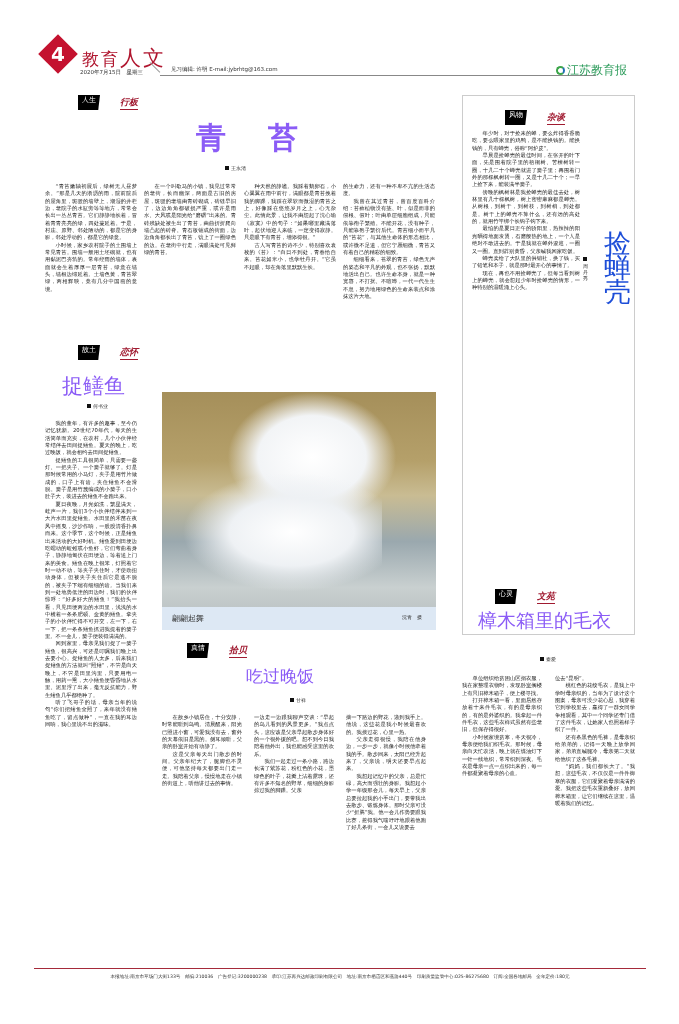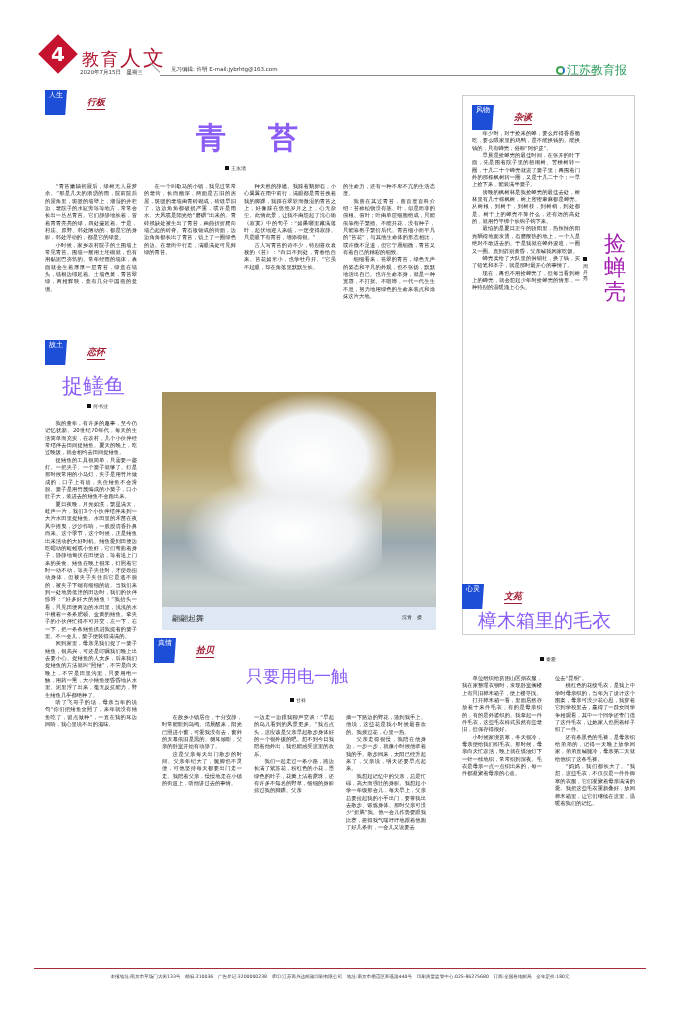--- a/index.html
+++ b/index.html
@@ -14,32 +14,32 @@
   .section-title .big { font-size: 21px; }
   .date { left: 80px; top: 69px; font-size: 5.5px; color: #333; }
   .head-line2 { left: 150px; top: 62px; width: 14px; height: 1px; background: #999; transform: rotate(45deg); transform-origin: left; }
   .top-rule { left: 160px; top: 75px; width: 436px; height: 1px; background: #888; }
   .editor { left: 171px; top: 66px; font-size: 5.5px; color: #333; }
   .logo { left: 556px; top: 62px; font-size: 12px; color: #2b9b5a; }
   .logo .mark { display:inline-block; width:9px; height:9px; border-radius:50%; border:2px solid #3ca64a; border-right-color:#1e6fb5; vertical-align:middle; margin-right:2px; }
 
   
   .tag { height: 11px; display: flex; align-items: center; font-size: 7px; }
-  .tag .g { background: #1d4ed8; color: #fff; padding: 0 4px; height: 25px; line-height: 11px; clip-path: polygon(0 0,100% 0,92% 100%,0 100%); }
+  .tag .g { background: #000000; color: #fff; padding: 0 4px; height: 15px; line-height: 11px; clip-path: polygon(0 0,100% 0,92% 100%,0 100%); margin-left: 33px; }
   .tag .r { color: #a01a30; font-style: italic; font-weight: bold; font-size: 9px; margin-left: 20px; font-family: "DejaVu Serif", serif; border-bottom: 1px solid #a01a30; }
 
   .title { font-weight: bold; color: #8b5cf6; }
   .byline { font-size: 5px; color: #333; }
   .byline::before { content: ""; display: inline-block; width: 4px; height: 4px; background: #111; margin-right: 2px; }
 
   .col { font-size: 5.3px; line-height: 7.35px; color: #222; text-align: justify; overflow: hidden; word-break: break-all; }
   .col p { text-indent: 2em; }
 
   .box { border: 1px solid #ccc; }
-  .vtitle { font-size: 22px; line-height: 24px; width: 24px; color: #a21caf; }
+  .vtitle { font-size: 27px; line-height: 24px; width: 24px; color: #1d4ed8; }
   .vbyline { font-size: 5px; width: 6px; line-height: 6px; color: #333; }
 
   .photo { left: 162px; top: 392px; width: 274px; height: 230px;
     background: linear-gradient(180deg,#a58f5a 0%,#b5a06a 30%,#c9bc93 45%,#9aa8ae 65%,#c9d0d0 85%,#b8bfc0 100%); overflow:hidden; }
   .photo .w1 { position:absolute; left:65px; top:0; width:170px; height:130px; background: radial-gradient(ellipse at 50% 50%, #fff 0%, #f2f4f6 45%, rgba(240,242,245,0) 70%); }
   .photo .w2 { position:absolute; left:20px; top:80px; width:200px; height:120px; background: radial-gradient(ellipse at 55% 50%, #fff 0%, #eef1f4 40%, rgba(238,241,244,0) 70%); }
   .caption-bar { left: 162px; top: 607px; width: 274px; height: 23px; background: #dde8f4; }
   .caption { left: 172px; top: 613px; font-size: 8px; color: #333; font-family: "DejaVu Serif", serif; }
   .credit { left: 402px; top: 614px; font-size: 5px; color: #333; }
 
@@ -117,21 +117,21 @@
   <div class="w2"></div>
 </div>
 <div class="abs caption-bar"></div>
 <div class="abs caption">翩翩起舞</div>
 <div class="abs credit">沈青　摄</div>
 
 <div class="abs tag" style="left:154px;top:645px">
     <span class="g">真情</span>
     <span class="r">拾贝</span>
   </div>
-<div class="abs title" style="left:246px;top:665px;font-size:17px;font-weight:normal">只要用电一触</div>
+<div class="abs title" style="left:246px;top:665px;font-size:17px;font-weight:normal">吃过晚饭</div>
 <div class="abs byline" style="left:290px;top:697px">甘祥</div>
 <div class="abs col" style="left:162px;top:714px;width:80px;height:245px">
   <p>在故乡小镇居住，十分安静，时常能听到鸟鸣。清晨醒来，阳光已照进小窗，可爱我没有去，窗外的天幕依旧是黑的。侧耳倾听，父亲的卧室开始有动静了。</p>
   <p>这是父亲每天出门散步的时间。父亲年纪大了，腿脚也不灵便，可他坚持每天都要出门走一走。我陪着父亲，慢慢地走在小镇的街道上，听他讲过去的事情。</p>
 </div>
 <div class="abs col" style="left:254px;top:714px;width:80px;height:245px">
   <p style="text-indent:0">一边走一边跟我聊声交谈：“早起的鸟儿看到的风景更多。”我点点头，这应该是父亲早起散步身体好的一个很外援的吧。想不到今日我陪着他外出，我也能感受这里的欢乐。</p>
   <p>我们一起走过一条小路，路边长满了紫苏花，粉红色的小花，墨绿色的叶子，花瓣上沾着露珠，还有许多不知名的野草，细细的身影掠过我的脚踝。父亲</p>
 </div>
 <div class="abs col" style="left:346px;top:714px;width:80px;height:245px">

